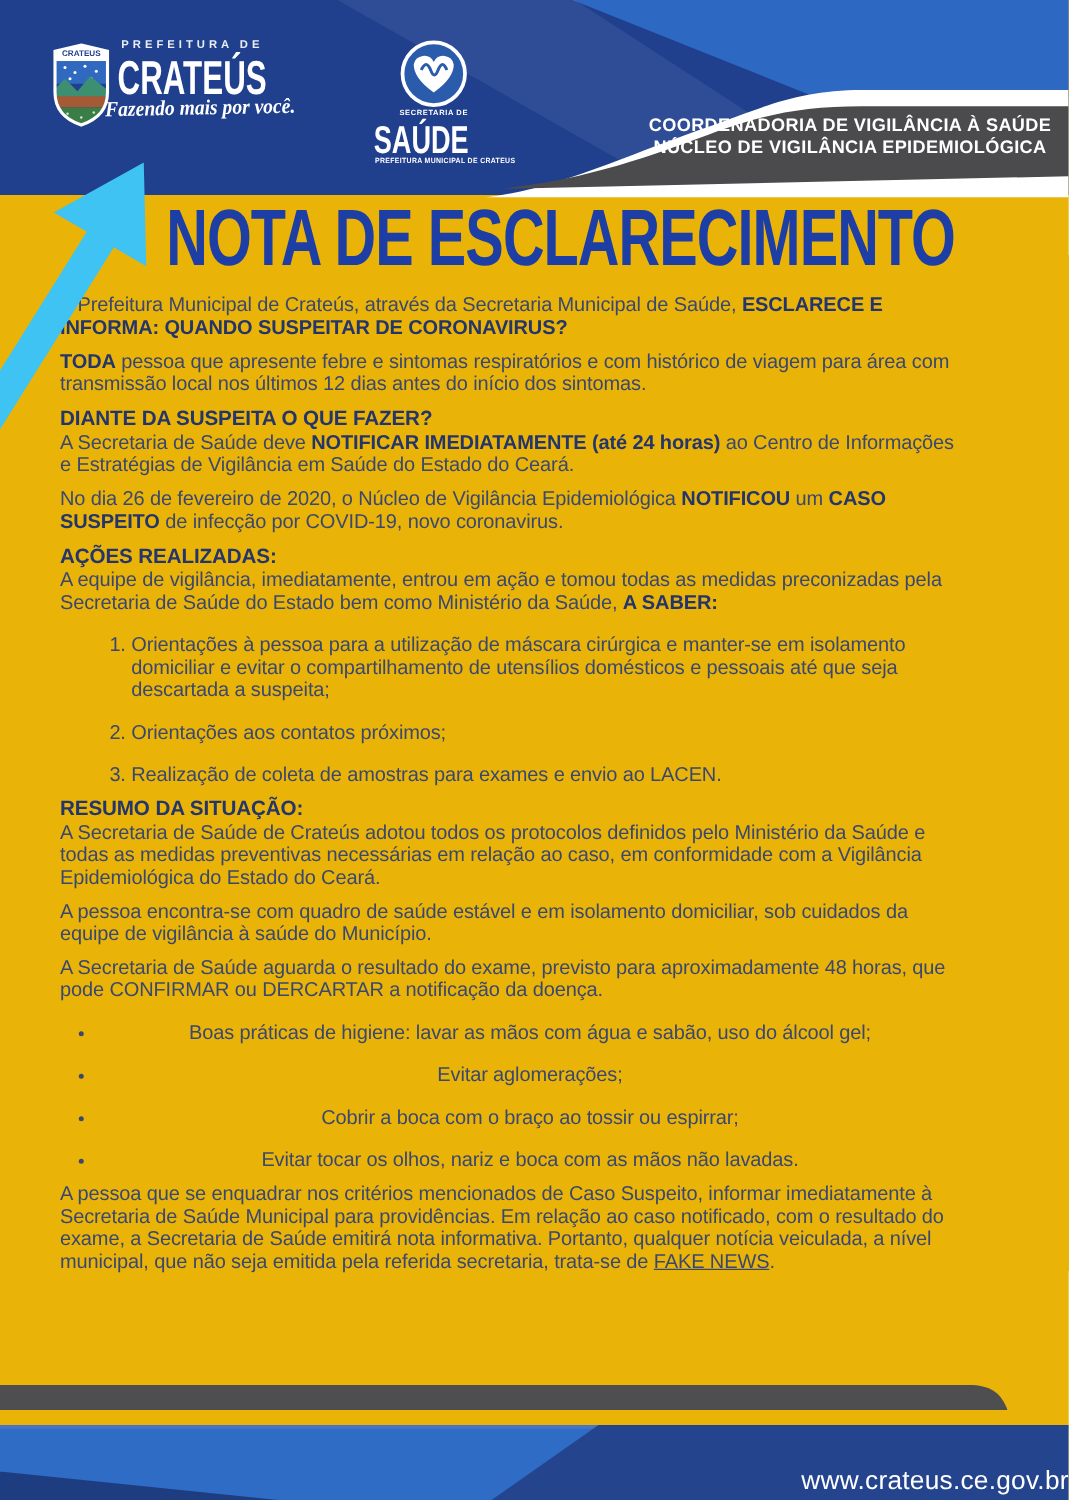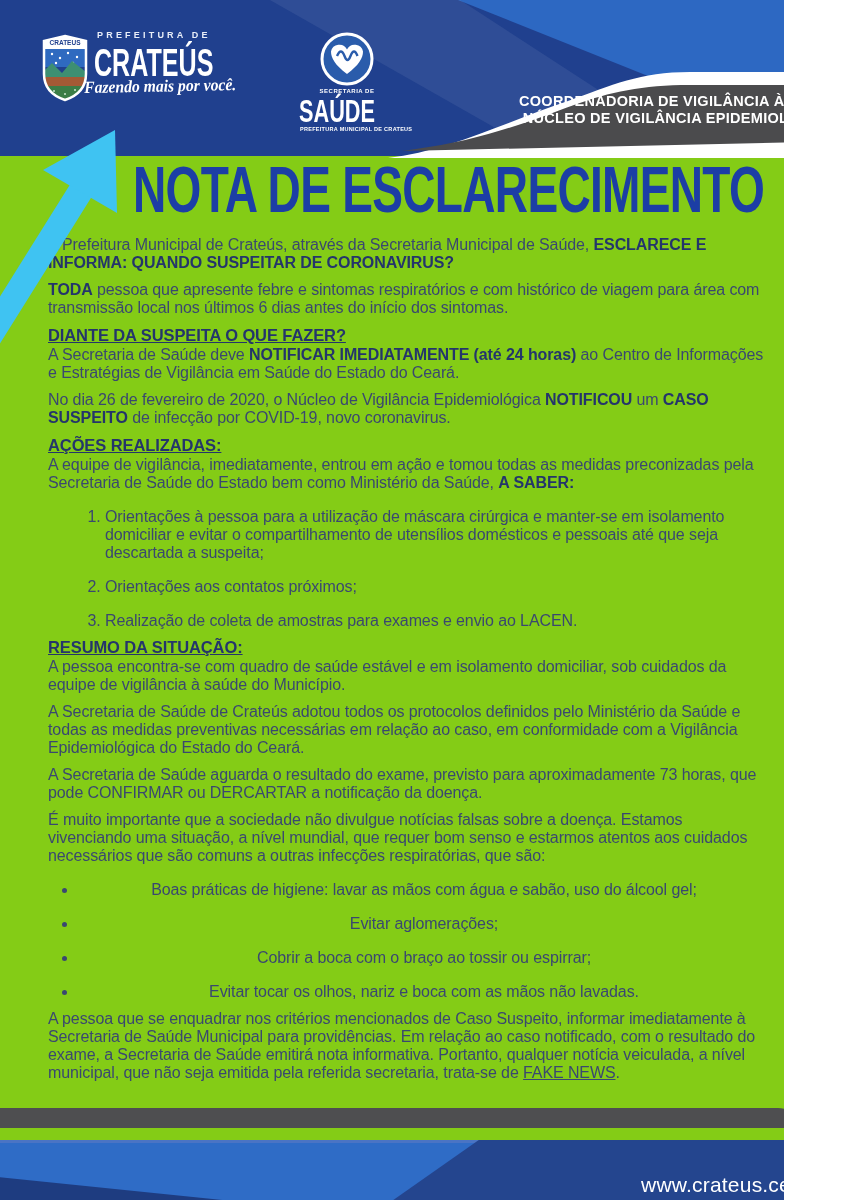--- a/index.html
+++ b/index.html
@@ -1,16 +1,16 @@
 <!DOCTYPE html>
 <html><head>
 <meta charset="utf-8">
 <style>
   html,body{margin:0;padding:0;}
-  .page{position:relative;width:784px;height:1200px;background:#84cc16;overflow:hidden;
+  .page{position:relative;width:855px;height:1200px;background:#eab308;overflow:hidden;
         font-family:"Liberation Sans",sans-serif;}
 
   
   .hdr{position:absolute;top:0;left:0;width:855px;height:156px;background:#20408e;}
   .hdr-light{position:absolute;top:0;left:0;width:855px;height:156px;background:#2d68c2;
              clip-path:polygon(458px 0,855px 0,855px 78px,688px 92px);}
   .hdr-light2{position:absolute;top:0;left:0;width:855px;height:156px;background:rgba(255,255,255,0.07);
              clip-path:polygon(270px 0,460px 0,700px 156px,545px 156px);}
   .hdr-swoosh{position:absolute;left:388px;top:64px;}
 
@@ -40,21 +40,21 @@
   
   .title{position:absolute;left:133px;top:158px;margin:0;color:#1c3ea5;font-weight:bold;
          font-size:64px;line-height:64px;letter-spacing:-1px;transform:scaleX(0.72);
          transform-origin:left top;white-space:nowrap;}
 
   
   .content{position:absolute;left:48px;top:236px;width:722px;color:#3a4870;font-size:16px;
            line-height:18px;letter-spacing:-0.1px;}
   .content p{margin:0 0 9px 0;}
   .content b{color:#24356b;}
-  .content h3{margin:0 0 2px 0;font-size:16.5px;line-height:18px;color:#24356b;text-decoration:underline;}
+  .content h3{margin:0 0 2px 0;font-size:16.5px;line-height:18px;color:#24356b;}
   .content h3.mt{margin-top:8px;}
   .content ol{margin:2px 0 8px 0;padding-left:57px;}
   .content ul{margin:0 0 9px 0;padding-left:30px;text-align:center;}
   .content li{margin:16px 0 2px 0;}
   .u{text-decoration:underline;}
 
   
   .graybar{position:absolute;left:0;top:1108px;}
   .footer{position:absolute;left:0;top:1140px;width:855px;height:60px;background:#2f6cc6;
           box-shadow:inset 0 3px 0 #4a74c4;}
@@ -126,40 +126,39 @@
 
   <svg class="arrow" width="160" height="250" viewBox="0 0 160 250">
     <line x1="4" y1="228" x2="94" y2="84" stroke="#3fc3f2" stroke-width="25" stroke-linecap="round"></line>
     <polygon points="129,22 131,105 57,62" fill="#3fc3f2"></polygon>
   </svg>
 
   <h1 class="title">NOTA DE ESCLARECIMENTO</h1>
 
   <main class="content">
     <p><span>A Prefeitura Municipal de Crateús, através da Secretaria Municipal de Saúde, </span><b>ESCLARECE E INFORMA: QUANDO SUSPEITAR DE CORONAVIRUS?</b></p>
-    <p><b>TODA</b><span> pessoa que apresente febre e sintomas respiratórios e com histórico de viagem para área com transmissão local nos últimos 6 dias antes do início dos sintomas.</span></p>
+    <p><b>TODA</b><span> pessoa que apresente febre e sintomas respiratórios e com histórico de viagem para área com transmissão local nos últimos 12 dias antes do início dos sintomas.</span></p>
 
     <h3>DIANTE DA SUSPEITA O QUE FAZER?</h3>
     <p><span>A Secretaria de Saúde deve </span><b>NOTIFICAR IMEDIATAMENTE (até 24 horas)</b><span> ao Centro de Informações e Estratégias de Vigilância em Saúde do Estado do Ceará.</span></p>
     <p><span>No dia 26 de fevereiro de 2020, o Núcleo de Vigilância Epidemiológica </span><b>NOTIFICOU</b><span> um </span><b>CASO SUSPEITO</b><span> de infecção por COVID-19, novo coronavirus.</span></p>
 
     <h3>AÇÕES REALIZADAS:</h3>
     <p><span>A equipe de vigilância, imediatamente, entrou em ação e tomou todas as medidas preconizadas pela Secretaria de Saúde do Estado bem como Ministério da Saúde, </span><b>A SABER:</b></p>
 
     <ol>
       <li>Orientações à pessoa para a utilização de máscara cirúrgica e manter-se em isolamento domiciliar e evitar o compartilhamento de utensílios domésticos e pessoais até que seja descartada a suspeita;</li>
       <li>Orientações aos contatos próximos;</li>
       <li>Realização de coleta de amostras para exames e envio ao LACEN.</li>
     </ol>
 
     <h3 class="mt">RESUMO DA SITUAÇÃO:</h3>
+    <p>A Secretaria de Saúde de Crateús adotou todos os protocolos definidos pelo Ministério da Saúde e todas as medidas preventivas necessárias em relação ao caso, em conformidade com a Vigilância Epidemiológica do Estado do Ceará.</p>
     <p>A pessoa encontra-se com quadro de saúde estável e em isolamento domiciliar, sob cuidados da equipe de vigilância à saúde do Município.</p>
-    <p>A Secretaria de Saúde de Crateús adotou todos os protocolos definidos pelo Ministério da Saúde e todas as medidas preventivas necessárias em relação ao caso, em conformidade com a Vigilância Epidemiológica do Estado do Ceará.</p>
-    <p>A Secretaria de Saúde aguarda o resultado do exame, previsto para aproximadamente 73 horas, que pode CONFIRMAR ou DERCARTAR a notificação da doença.</p>
-    <p>É muito importante que a sociedade não divulgue notícias falsas sobre a doença. Estamos vivenciando uma situação, a nível mundial, que requer bom senso e estarmos atentos aos cuidados necessários que são comuns a outras infecções respiratórias, que são:</p>
+    <p>A Secretaria de Saúde aguarda o resultado do exame, previsto para aproximadamente 48 horas, que pode CONFIRMAR ou DERCARTAR a notificação da doença.</p>
 
     <ul>
       <li>Boas práticas de higiene: lavar as mãos com água e sabão, uso do álcool gel;</li>
       <li>Evitar aglomerações;</li>
       <li>Cobrir a boca com o braço ao tossir ou espirrar;</li>
       <li>Evitar tocar os olhos, nariz e boca com as mãos não lavadas.</li>
     </ul>
 
     <p><span>A pessoa que se enquadrar nos critérios mencionados de Caso Suspeito, informar imediatamente à Secretaria de Saúde Municipal para providências. Em relação ao caso notificado, com o resultado do exame, a Secretaria de Saúde emitirá nota informativa. Portanto, qualquer notícia veiculada, a nível municipal, que não seja emitida pela referida secretaria, trata-se de </span><span class="u">FAKE NEWS</span><span>.</span></p>
   </main>

